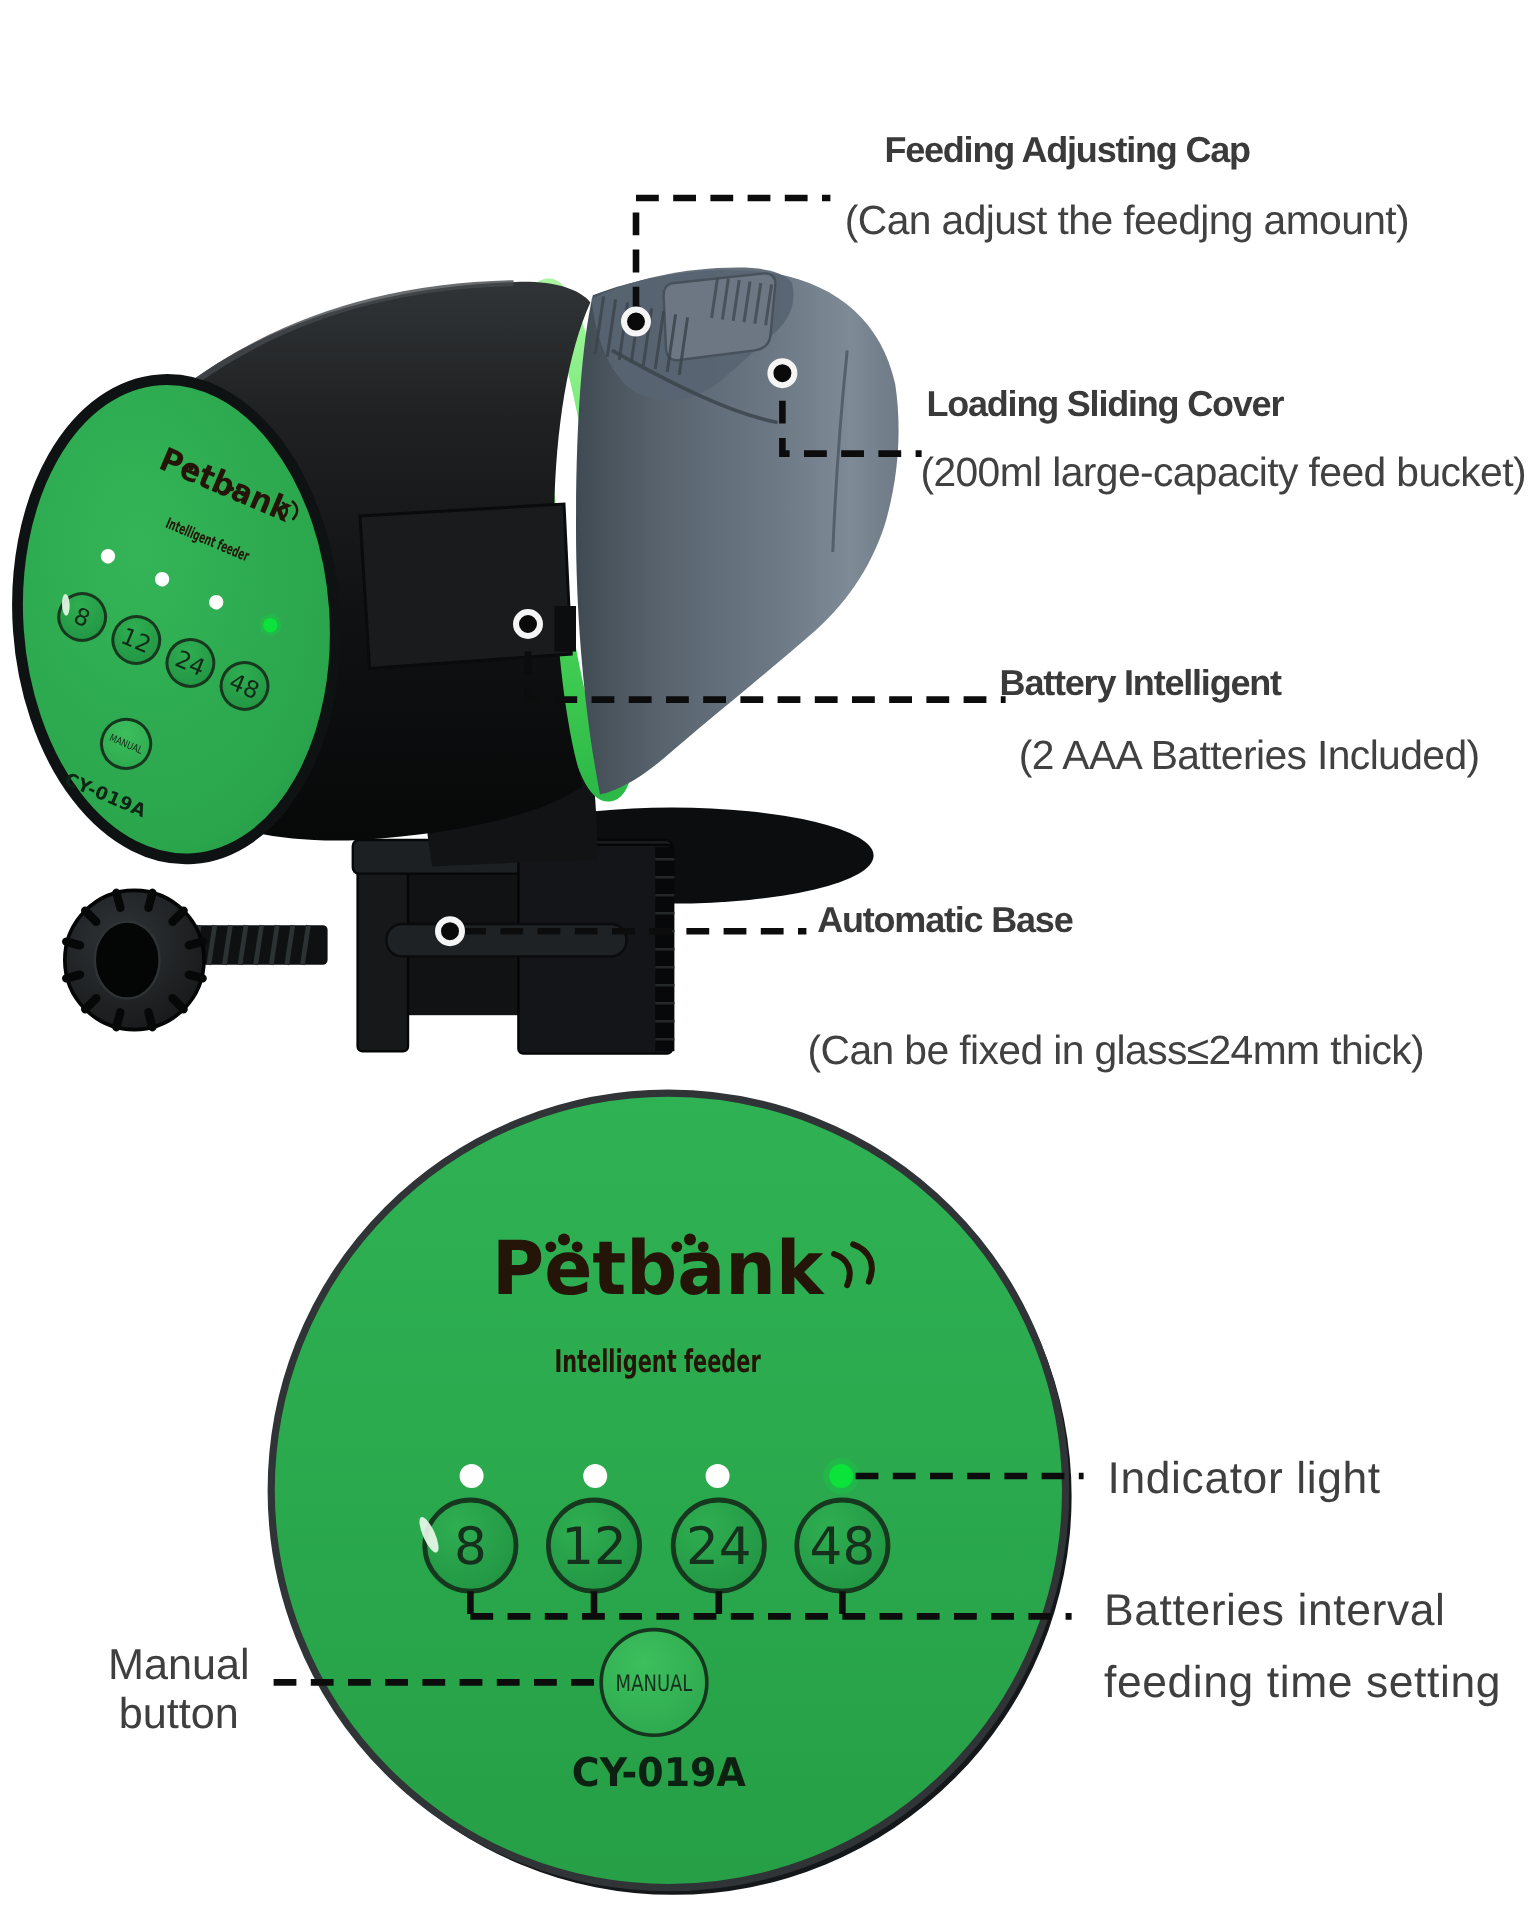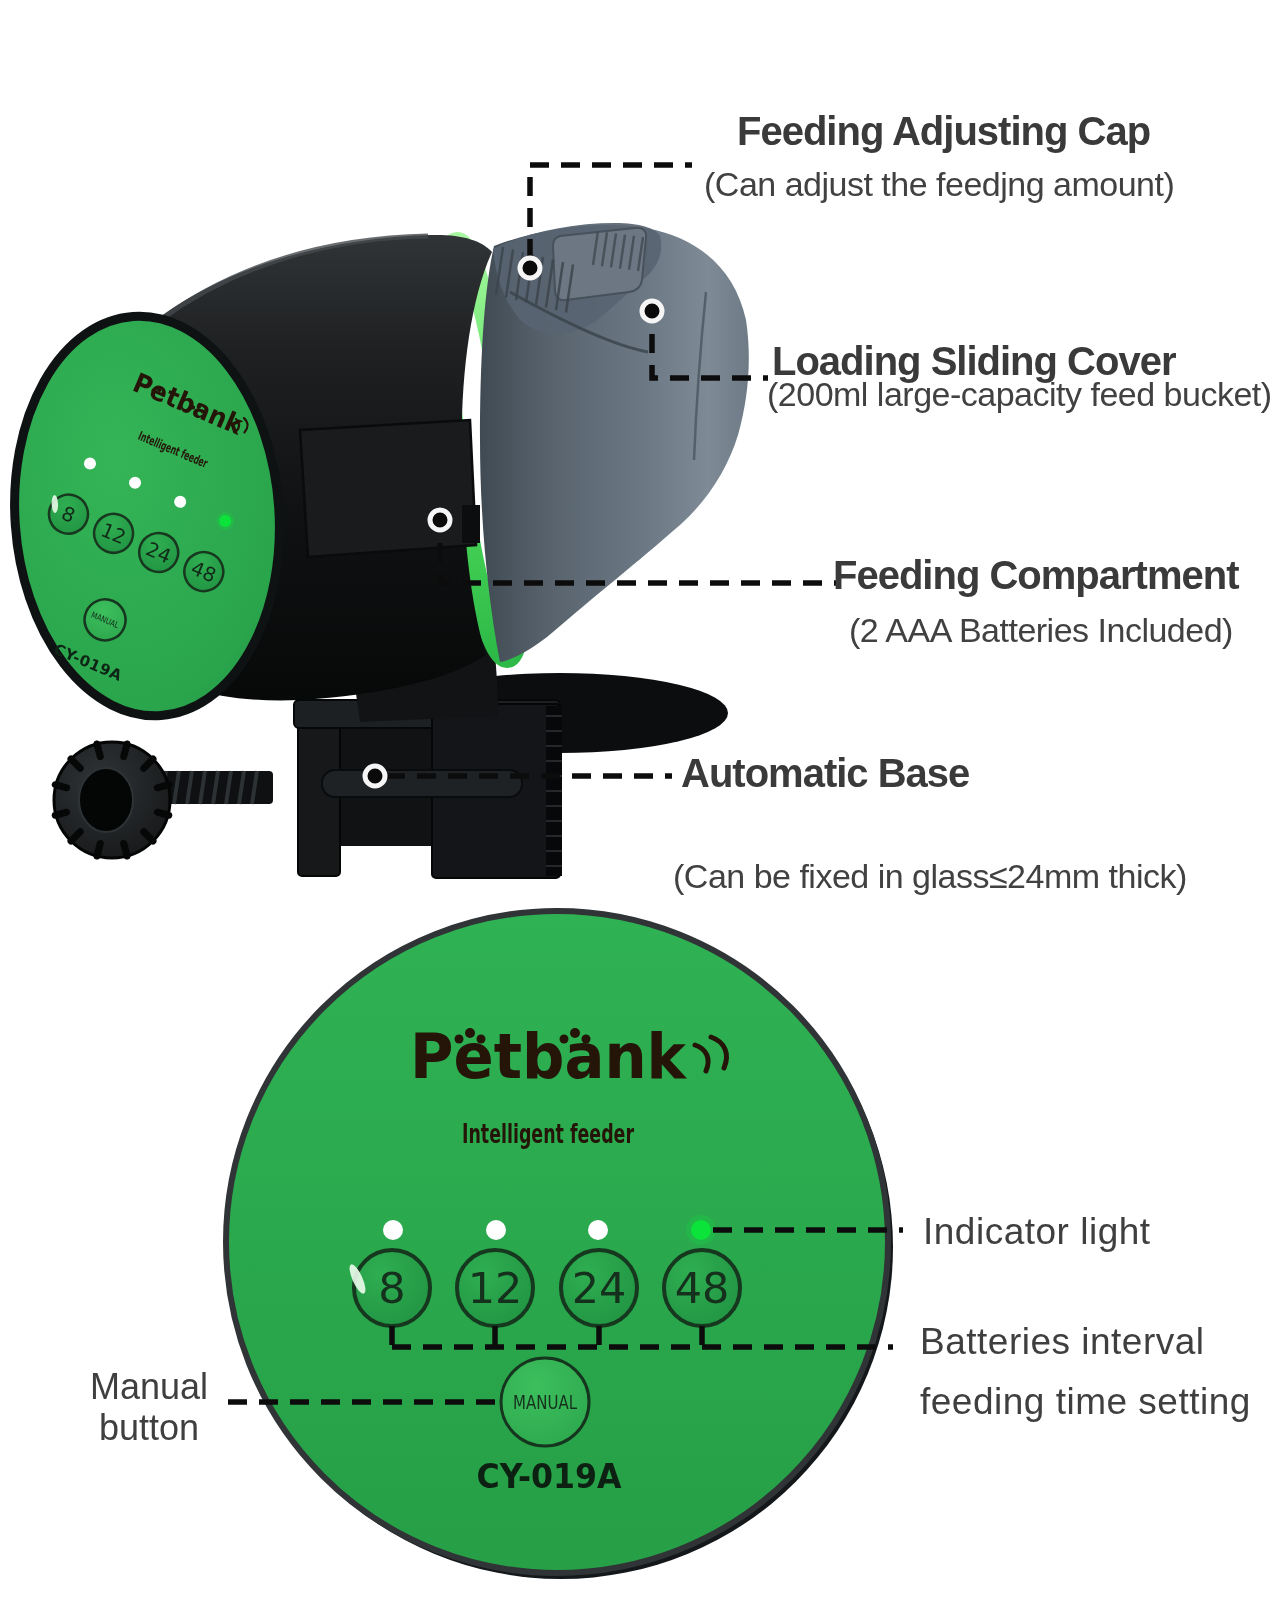--- a/index.html
+++ b/index.html
@@ -2,21 +2,21 @@
 <html><head>
 <meta charset="utf-8">
 <style>
   html,body{margin:0;padding:0;}
   body{
     width:1280px;height:1600px;position:relative;background:#ffffff;
     font-family:"Liberation Sans",sans-serif;overflow:hidden;
   }
   #art{position:absolute;left:0;top:0;}
   .lab{position:absolute;white-space:nowrap;}
-  .co-title{font-size:40px;font-weight:bold;color:#3a3a3a;letter-spacing:-1px;}
+  .co-title{font-size:30px;font-weight:bold;color:#3a3a3a;letter-spacing:-1px;}
   .co-sub{font-size:34px;color:#414141;letter-spacing:-0.5px;}
   .rlabel{font-size:37px;color:#3f3f3f;letter-spacing:0.5px;margin-left:11px;}
   .manual-label{
     position:absolute;left:58px;top:1366px;width:182px;text-align:center;
     font-size:36px;color:#3f3f3f;line-height:41px;
   }
   .svg-txt{font-family:"DejaVu Sans",sans-serif;}
 </style>
 </head>
 <body>
@@ -203,24 +203,24 @@
     <circle cx="530" cy="268" r="10"></circle>
     <circle cx="652" cy="311" r="10"></circle>
     <circle cx="440" cy="520" r="10"></circle>
     <circle cx="375" cy="776" r="10"></circle>
   </g>
 </svg>
 
 <div class="lab co-title" style="left:737px;top:109px;">Feeding Adjusting Cap</div>
 <div class="lab co-sub" style="left:704px;top:165px;">(Can adjust the feedjng amount)</div>
 
-<div class="lab co-title" style="left:772px;top:339px;">Loading Sliding Cover</div>
+<div class="lab co-title" style="left:772px;top:321px;">Loading Sliding Cover</div>
 <div class="lab co-sub" style="left:767px;top:375px;">(200ml large-capacity feed bucket)</div>
 
-<div class="lab co-title" style="left:833px;top:553px;">Feeding Compartment</div>
+<div class="lab co-title" style="left:833px;top:553px;">Battery Intelligent</div>
 <div class="lab co-sub" style="left:849px;top:611px;">(2 AAA Batteries Included)</div>
 
 <div class="lab co-title" style="left:681px;top:751px;">Automatic Base</div>
 <div class="lab co-sub" style="left:673px;top:813px;margin-top:44px;">(Can be fixed in glass≤24mm thick)</div>
 
 <div class="lab rlabel" style="left:912px;top:1211px;">Indicator light</div>
 <div class="lab rlabel" style="left:909px;top:1321px;">Batteries interval</div>
 <div class="lab rlabel" style="left:909px;top:1381px;">feeding time setting</div>
 
 <div class="manual-label">

